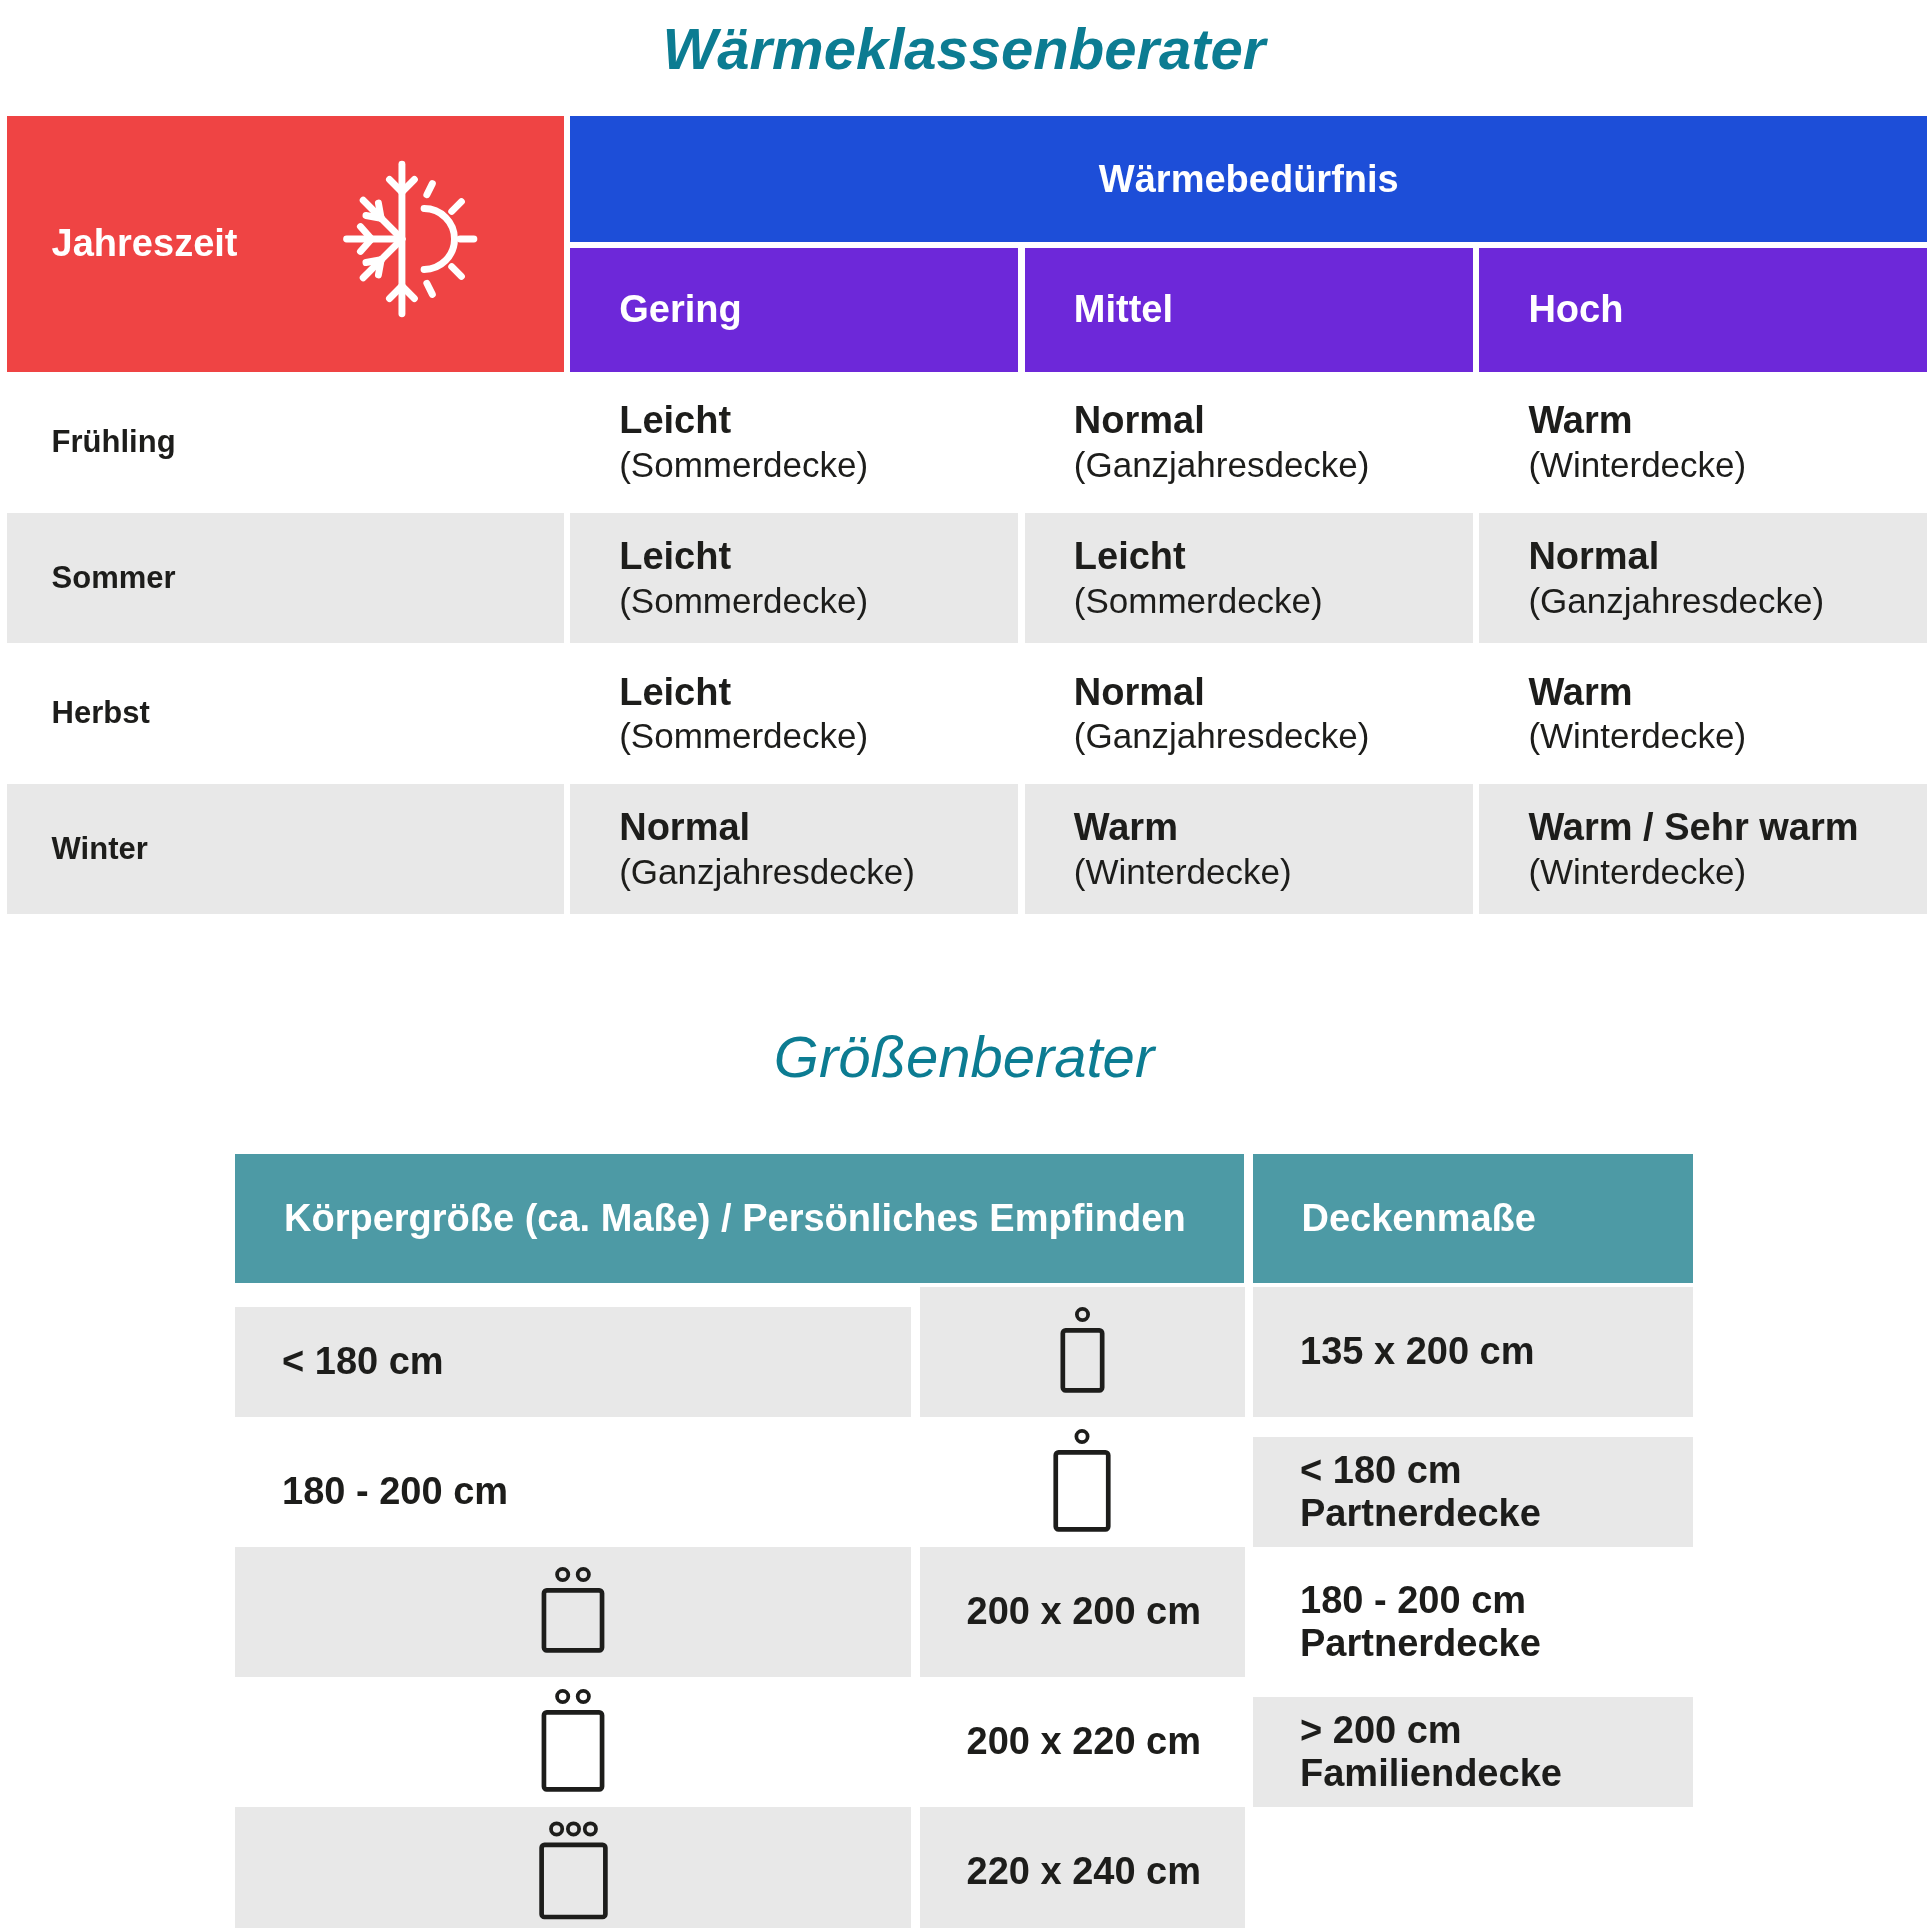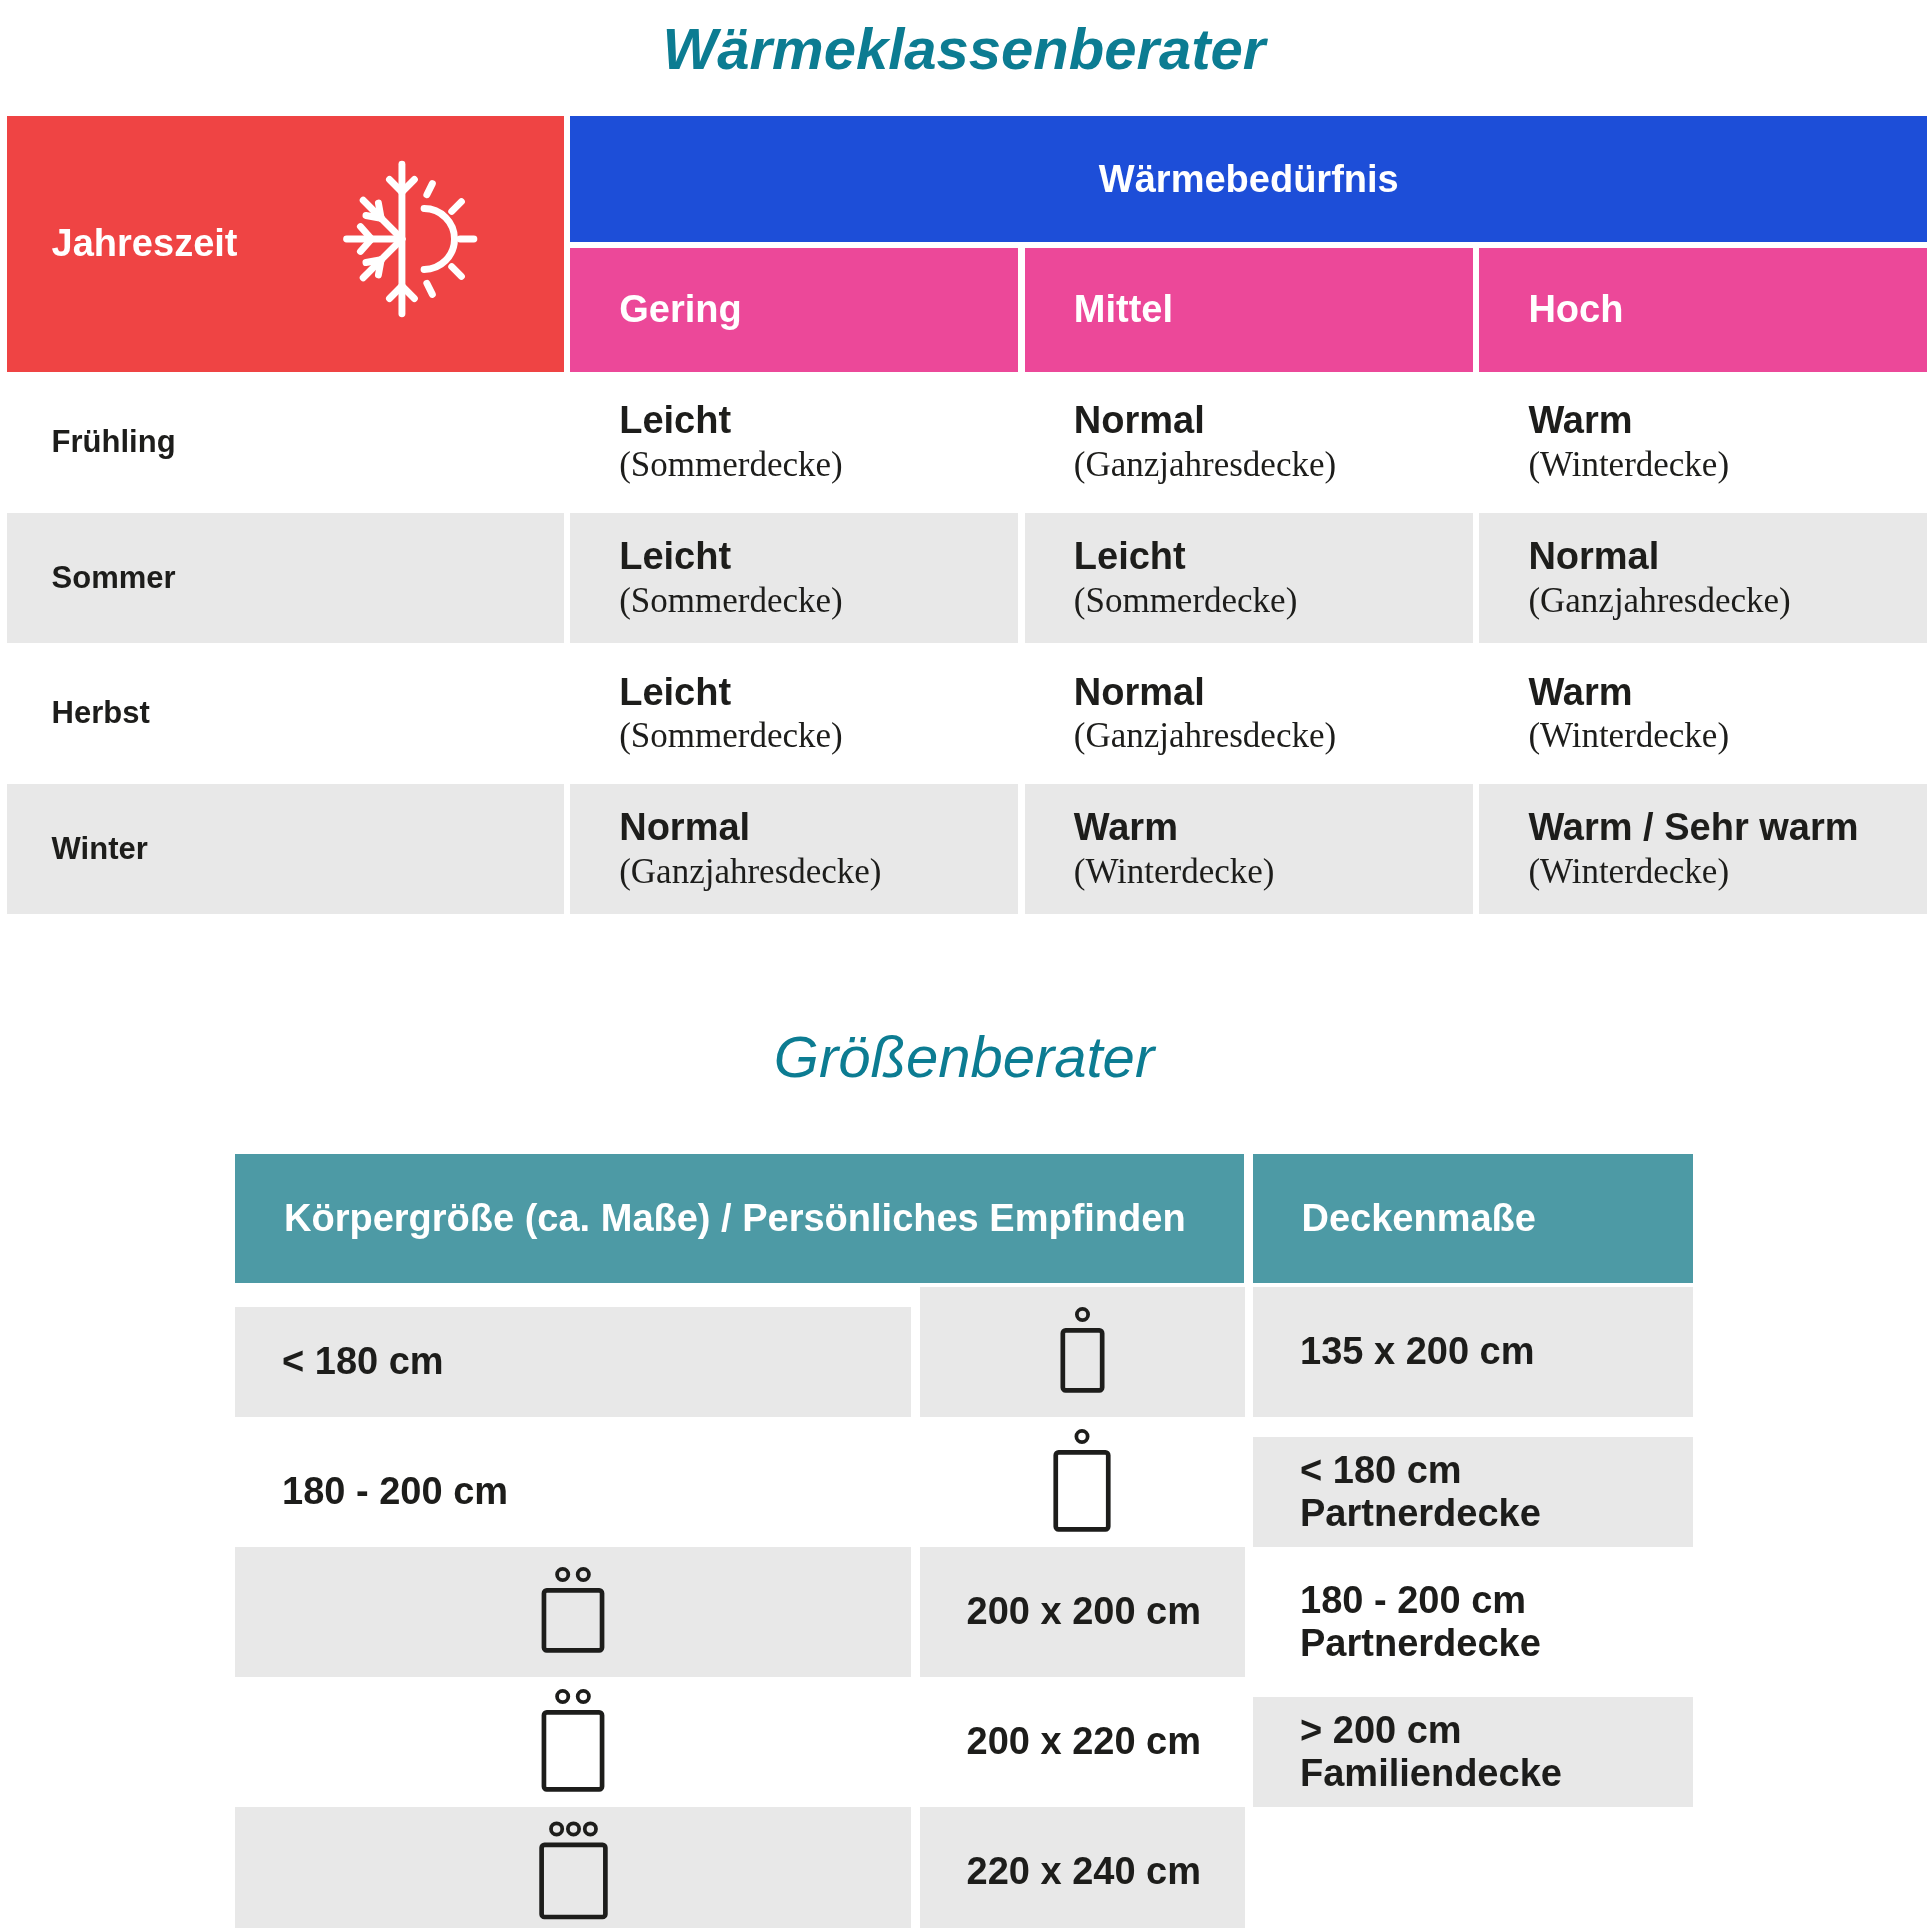--- a/index.html
+++ b/index.html
@@ -28,34 +28,34 @@
     padding:0 68px 0 45px;
     font-weight:bold; font-size:38px;
   }
   .cell-need-header {
     grid-column:2 / span 3;
     background:#1d4ed8; color:#ffffff;
     display:flex; align-items:center; justify-content:center;
     font-weight:bold; font-size:38px;
   }
   .cell-level {
-    background:#ec4899; color:#ffffff;
+    background:#6d28d9; color:#ffffff;
     font-weight:bold; font-size:38px;
     display:flex; align-items:center; padding-left:49px;
   }
   .row-label {
     display:flex; align-items:center; padding-left:45px;
     font-weight:bold; font-size:31px;
   }
   .data-cell {
     display:flex; flex-direction:column; justify-content:center;
     padding-left:49px;
   }
   .data-cell .lvl { font-weight:bold; font-size:38px; line-height:1.2; }
-  .data-cell .sub { font-size:35px; line-height:1.2;font-family:Liberation Serif, serif; }
+  .data-cell .sub { font-size:35px; line-height:1.2; }
   .rowbg-gray { background:#e8e8e8; }
   .rowbg-white { background:#ffffff; }
   .season-icon { flex:0 0 auto; }
   
   .size-title {
     text-align:center; font-size:58px; font-weight:normal; font-style:italic;
     color:#0c7c92; margin-top:109px;
   }
   .size-table { width:1458px; margin:49px auto 0 auto; }
   .size-header {

